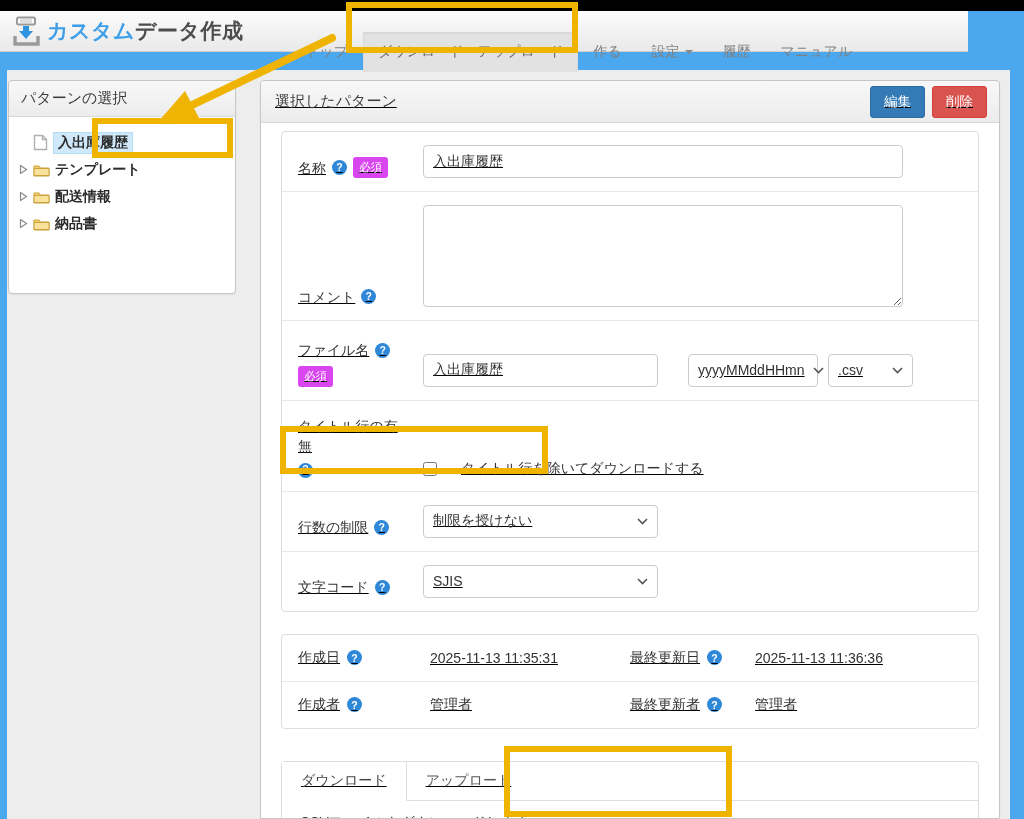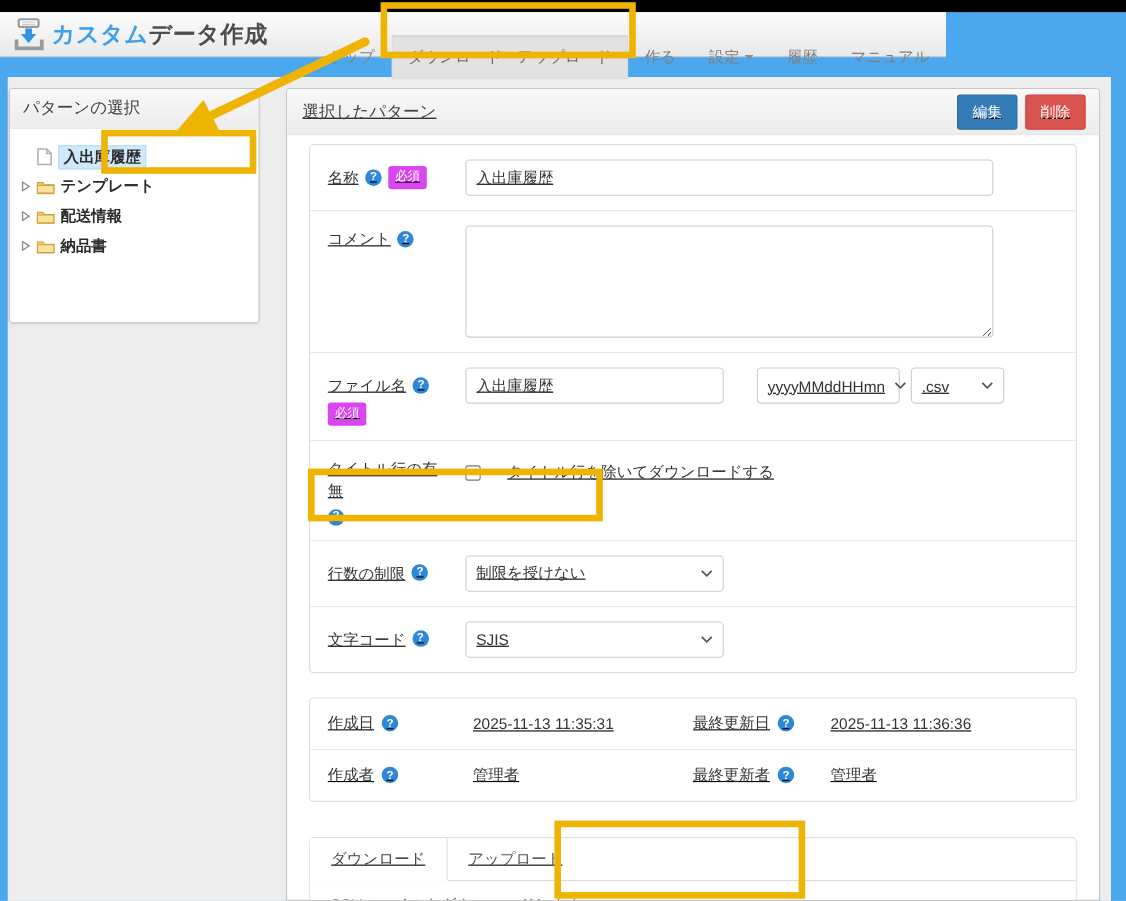--- a/index.html
+++ b/index.html
@@ -3,21 +3,21 @@
 <meta charset="utf-8">
 <style>
   * { margin:0; padding:0; box-sizing:border-box; }
   html,body { width:1024px; height:819px; overflow:hidden; }
   body { font-family:"Liberation Sans","DejaVu Sans",sans-serif; background:#4BA7EE; position:relative; }
 
   
   .top-black { position:absolute; left:0; top:0; width:1024px; height:11px; background:#000; z-index:3; }
 
   
-  .navbar { position:absolute; left:0; top:11px; width:860px; height:41px;
+  .navbar { position:absolute; left:0; top:11px; width:968px; height:41px;
     background:linear-gradient(#fcfcfc,#e9e9e9); border-bottom:1px solid #cfcfcf; z-index:4;
     display:flex; align-items:center; }
   .logo { display:flex; align-items:center; gap:7px; padding-left:13px; width:290px; }
   .logo-text { font-size:21px; font-weight:bold; letter-spacing:.5px; }
   .brand-blue { color:#3D9FE8; }
   .brand-dark { color:#4d4d4d; }
   .nav-menu { display:flex; align-items:stretch; height:100%; font-size:14px; color:#808080;margin-top:42px; }
   .nav-item { display:flex; align-items:center; padding:0 15px; cursor:pointer; white-space:nowrap; }
   .nav-item.active { background:#e2e2e2; box-shadow:inset 0 1px 3px rgba(0,0,0,.08); color:#6b6b6b; }
   .caret-down { width:0; height:0; border-left:4px solid transparent; border-right:4px solid transparent;
@@ -47,21 +47,21 @@
   .panel-header .flex-spacer { flex:1; }
   .btn { border-radius:3px; color:#fff; font-size:13.5px; cursor:pointer; border:1px solid transparent;
     display:inline-block; text-align:center; }
   .btn-edit { background:#337ab7; border-color:#2e6da4; padding:6px 13px; margin-right:7px; }
   .btn-delete { background:#d9534f; border-color:#d43f3a; padding:6px 13px; }
 
   .panel-body { padding:8px 20px 0 20px; }
 
   
   .box { border:1px solid #ddd; border-radius:4px; background:#fff; }
-  .form-row { display:flex; padding:13px 16px; border-bottom:1px solid #e7e7e7; align-items:flex-start; }
+  .form-row { display:flex; padding:13px 16px; border-bottom:1px solid #e7e7e7; align-items:flex-end; }
   .form-row:last-child { border-bottom:none; }
   .label-cell { width:110px; flex:none; font-size:14px; color:#333; line-height:1.45;
     display:flex; flex-wrap:wrap; align-items:center; gap:6px; padding-top:6px; }
   .label-cell.no-pad { padding-top:2px; }
   .q-icon { width:15px; height:15px; border-radius:50%; background:#2f87d7; color:#fff; font-size:10.5px;
     font-weight:bold; display:inline-flex; align-items:center; justify-content:center; flex:none; cursor:pointer; }
   .req-badge { background:#d946ef; color:#fff; font-size:11.5px; padding:2px 6px; border-radius:3px; }
   .ctrl-cell { flex:1; display:flex; gap:10px; align-items:flex-start; padding-left:15px; }
   input.text { height:33px; border:1px solid #ccc; border-radius:4px; padding:0 9px; font-size:14px;
     color:#333; font-family:inherit; background:#fff; }

